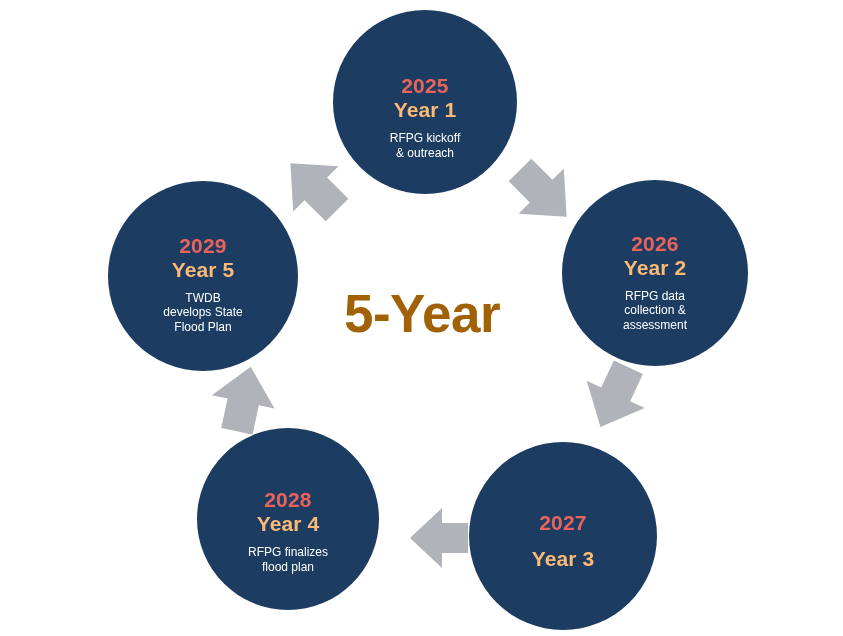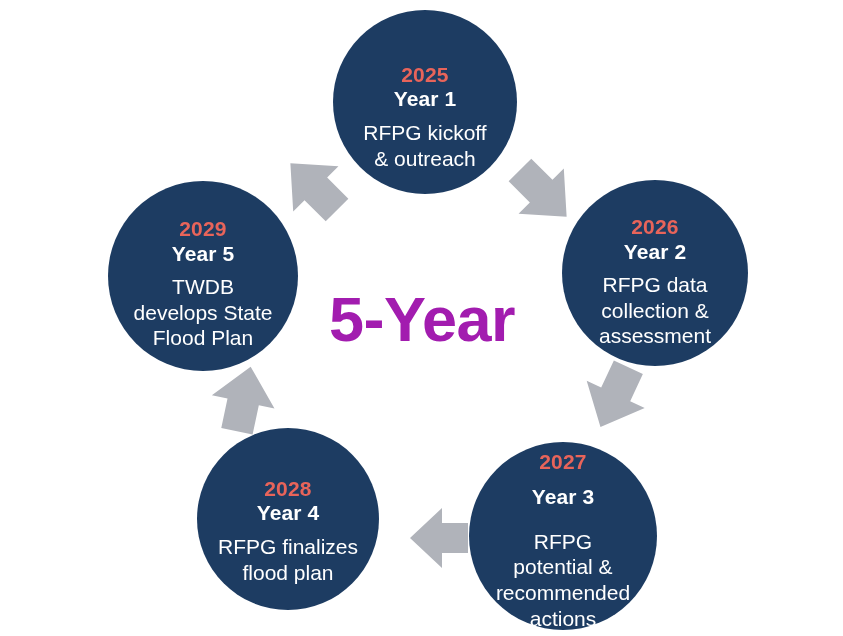--- a/index.html
+++ b/index.html
@@ -35,52 +35,52 @@
     line-height: 1.12;
   }
   .node .year-num {
     color: #e8645a;
     font-weight: bold;
     font-size: 21px;
     letter-spacing: 0.2px;
     margin: 0;
   }
   .node .year-label {
-    color: #ffffff;
+    color: #fdba74;
     font-weight: bold;
     font-size: 21px;
     margin: 1px 0 0 0;
     letter-spacing: 0.1px;
   }
   .node .year-desc {
     color: #ffffff;
     font-weight: normal;
-    font-size: 21px;
+    font-size: 12px;
     margin: 9px 0 0 0;
     line-height: 1.22;
     padding: 0 6px;
   }
 
   
   #node-y1 { left: 333px; top: 10px;  width: 184px; height: 184px; padding-top: 30px; }
   #node-y2 { left: 562px; top: 180px; width: 186px; height: 186px; padding-top: 18px; }
   #node-y3 { left: 469px; top: 442px; width: 188px; height: 188px; padding-top: 9px; gap: 11px; }
   #node-y4 { left: 197px; top: 428px; width: 182px; height: 182px; padding-top: 24px; }
   #node-y5 { left: 108px; top: 181px; width: 190px; height: 190px; padding-top: 16px; }
 
   
   #center-title {
     position: absolute;
     left: 312px;
     top: 284px;
     width: 220px;
     text-align: center;
-    color: #a21caf;
+    color: #a16207;
     font-weight: bold;
-    font-size: 63px;
+    font-size: 53px;
     line-height: 1.12;
     letter-spacing: -0.5px;
   }
   #center-title .l2 { display: block; }
 
   
   .arrow {
     position: absolute;
   }
   .arrow svg { display: block; }
@@ -149,26 +149,20 @@
     <div class="year-desc">
       <span>RFPG data</span><br>
       <span>collection &amp;</span><br>
       <span>assessment</span>
     </div>
   </div>
 
   <div class="node" id="node-y3">
     <div class="year-num">2027</div>
     <div class="year-label">Year 3</div>
-    <div class="year-desc">
-      <span>RFPG</span><br>
-      <span>potential &amp;</span><br>
-      <span>recommended</span><br>
-      <span>actions</span>
-    </div>
   </div>
 
   <div class="node" id="node-y4">
     <div class="year-num">2028</div>
     <div class="year-label">Year 4</div>
     <div class="year-desc">
       <span>RFPG finalizes</span><br>
       <span>flood plan</span>
     </div>
   </div>

